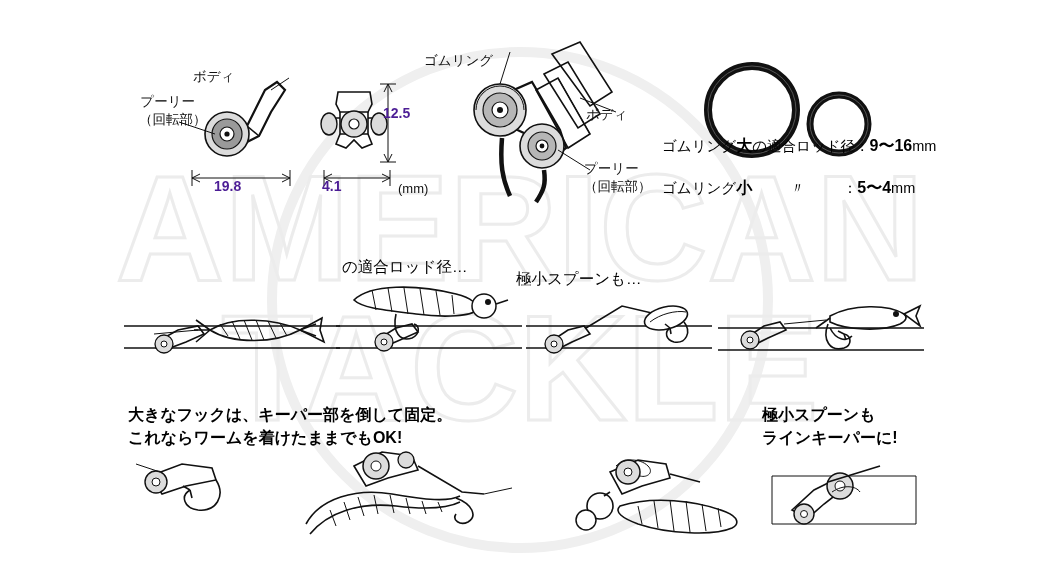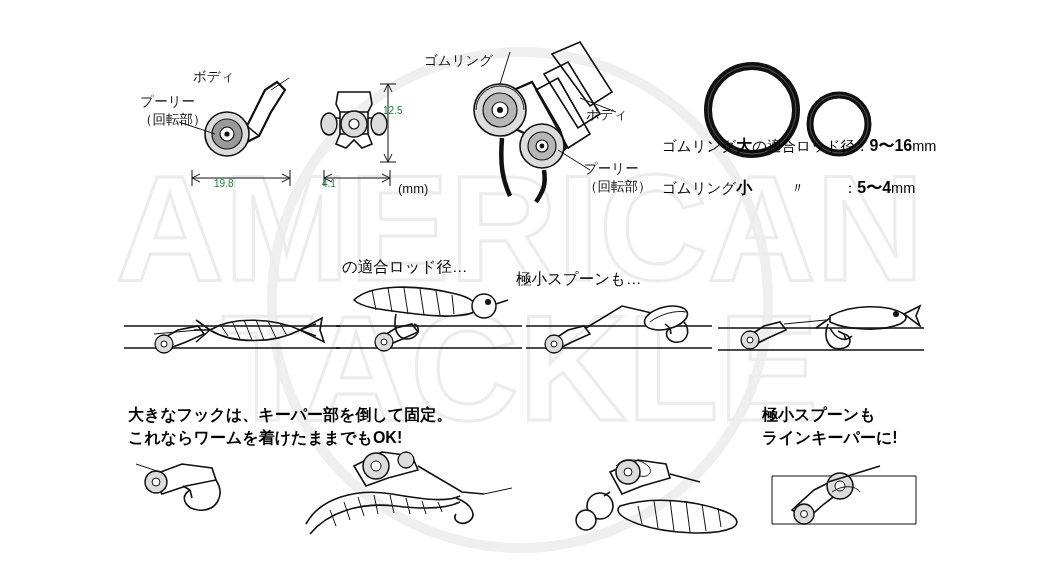--- a/index.html
+++ b/index.html
@@ -46,23 +46,24 @@
     font-weight: 500;
   }
   .head-b {
     font-size: 16px;
     color: #000000;
     line-height: 1.42;
     white-space: nowrap;
     font-weight: 700;
   }
   .dimtxt {
-    font-size: 10px;
-    color: #15803d;
-    white-space: nowrap;
+    font-size: 14px;
+    color: #4c1d95;
+    white-space: nowrap;
+    font-weight: bold;
   }
   .mm {
     font-size: 13px;
     color: #111;
   }
   .spec {
     font-size: 14.5px;
     color: #000;
     white-space: nowrap;
   }

